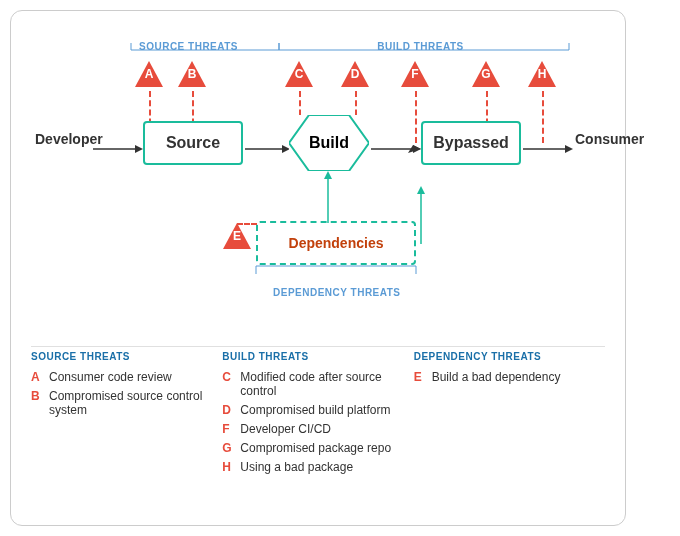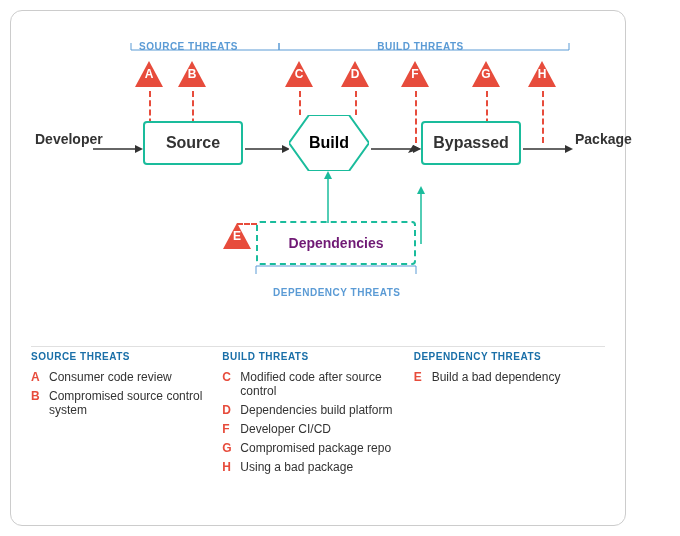--- a/index.html
+++ b/index.html
@@ -91,21 +91,21 @@
     }
     .box-dashed {
       position: absolute;
       border: 2px dashed #1abc9c;
       border-radius: 4px;
       display: flex;
       align-items: center;
       justify-content: center;
       font-size: 14px;
       font-weight: bold;
-      color: #701a75;
+      color: #c2410c;
       background: #fff;
     }
 
     
     .node-label {
       position: absolute;
       font-size: 14px;
       color: #333;
       font-weight: bold;
     }
@@ -270,21 +270,21 @@
 
     <div class="box" style="left:400px; top:90px; width:100px; height:44px;">
       <span>Bypassed</span>
     </div>
 
     <svg style="position:absolute;top:111px;left:502px;width:50px;height:14px;">
       <line x1="0" y1="7" x2="42" y2="7" stroke="#333" stroke-width="1.5"></line>
       <polygon points="42,3 50,7 42,11" fill="#333"></polygon>
     </svg>
 
-    <span class="node-label" style="left:554px; top:100px;">Package</span>
+    <span class="node-label" style="left:554px; top:100px;">Consumer</span>
 
     <div class="box-dashed" style="left:235px; top:190px; width:160px; height:44px;">
       <span>Dependencies</span>
     </div>
 
     <div class="threat-icon" style="left:200px; top:190px;">
       <svg viewBox="0 0 32 32">
           <polygon points="16,2 30,28 2,28" fill="#e74c3c"></polygon>
         </svg>
       <span class="icon-letter">E</span>
@@ -328,21 +328,21 @@
     </div>
 
     <div class="legend-col">
       <div class="legend-title">BUILD THREATS</div>
       <div class="legend-item">
         <span class="legend-letter">C</span>
         <span>Modified code after source control</span>
       </div>
       <div class="legend-item">
         <span class="legend-letter">D</span>
-        <span>Dependencies build platform</span>
+        <span>Compromised build platform</span>
       </div>
       <div class="legend-item">
         <span class="legend-letter">F</span>
         <span>Developer CI/CD</span>
       </div>
       <div class="legend-item">
         <span class="legend-letter">G</span>
         <span>Compromised package repo</span>
       </div>
       <div class="legend-item">

